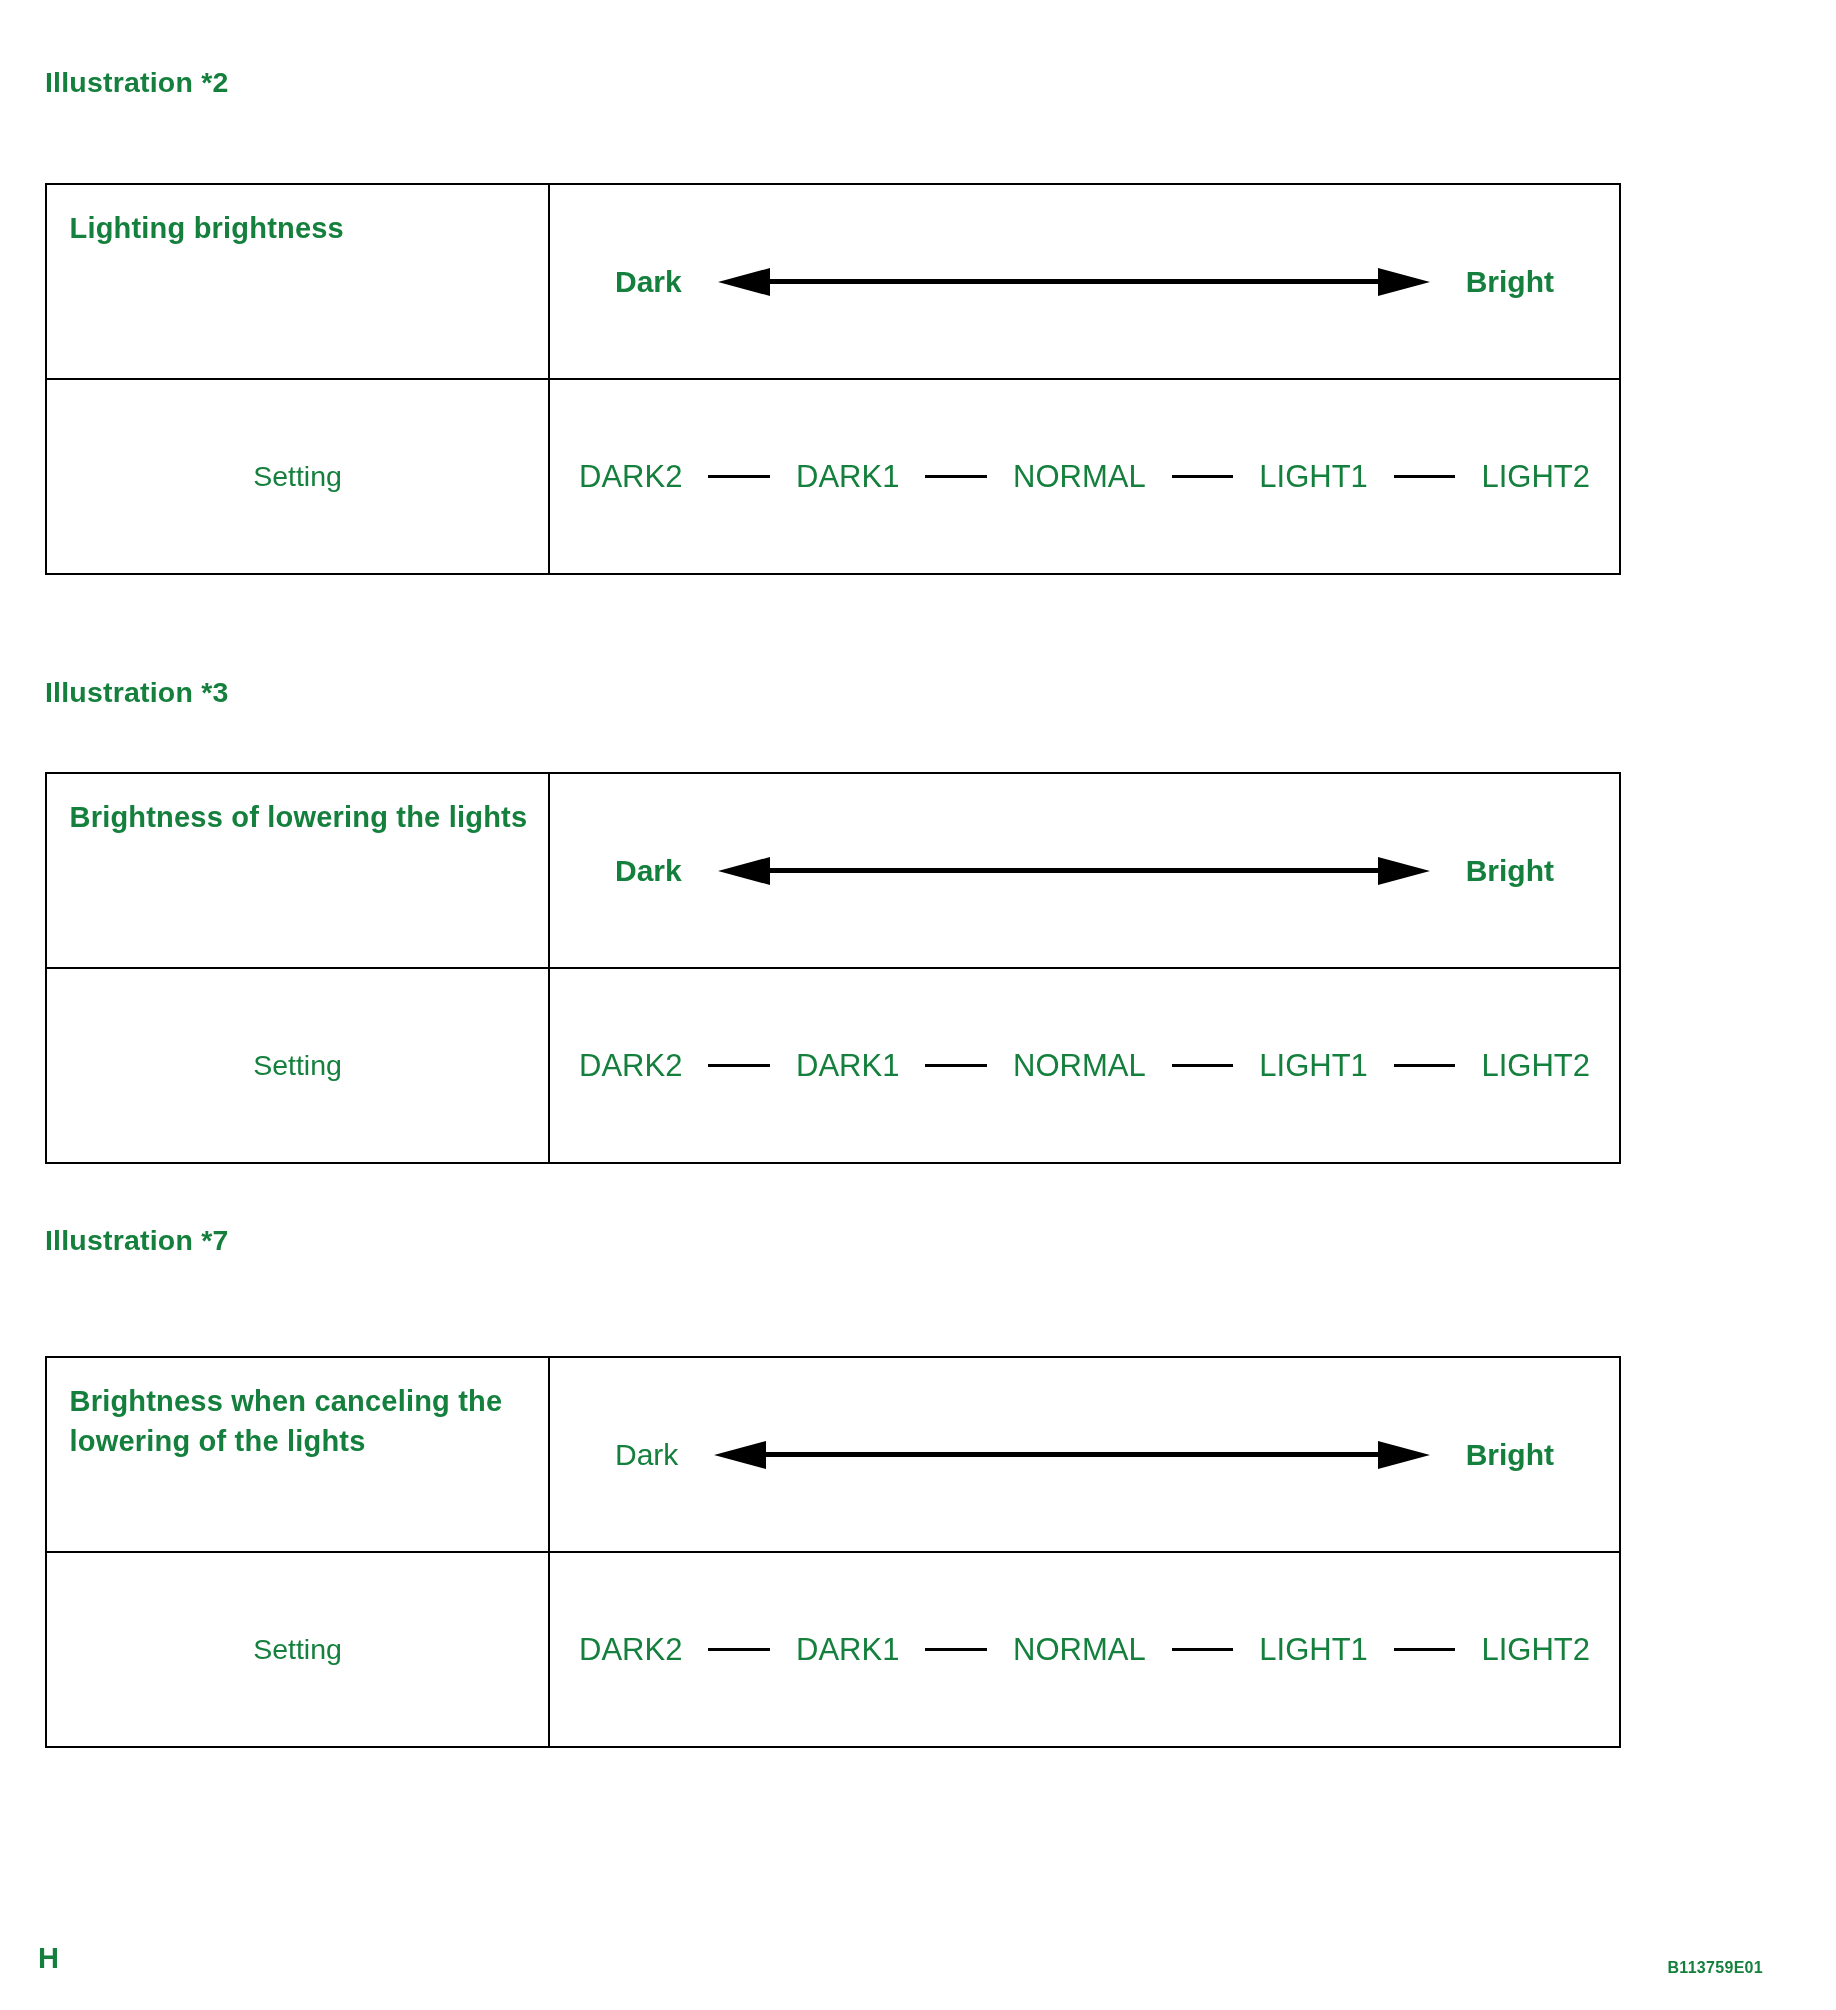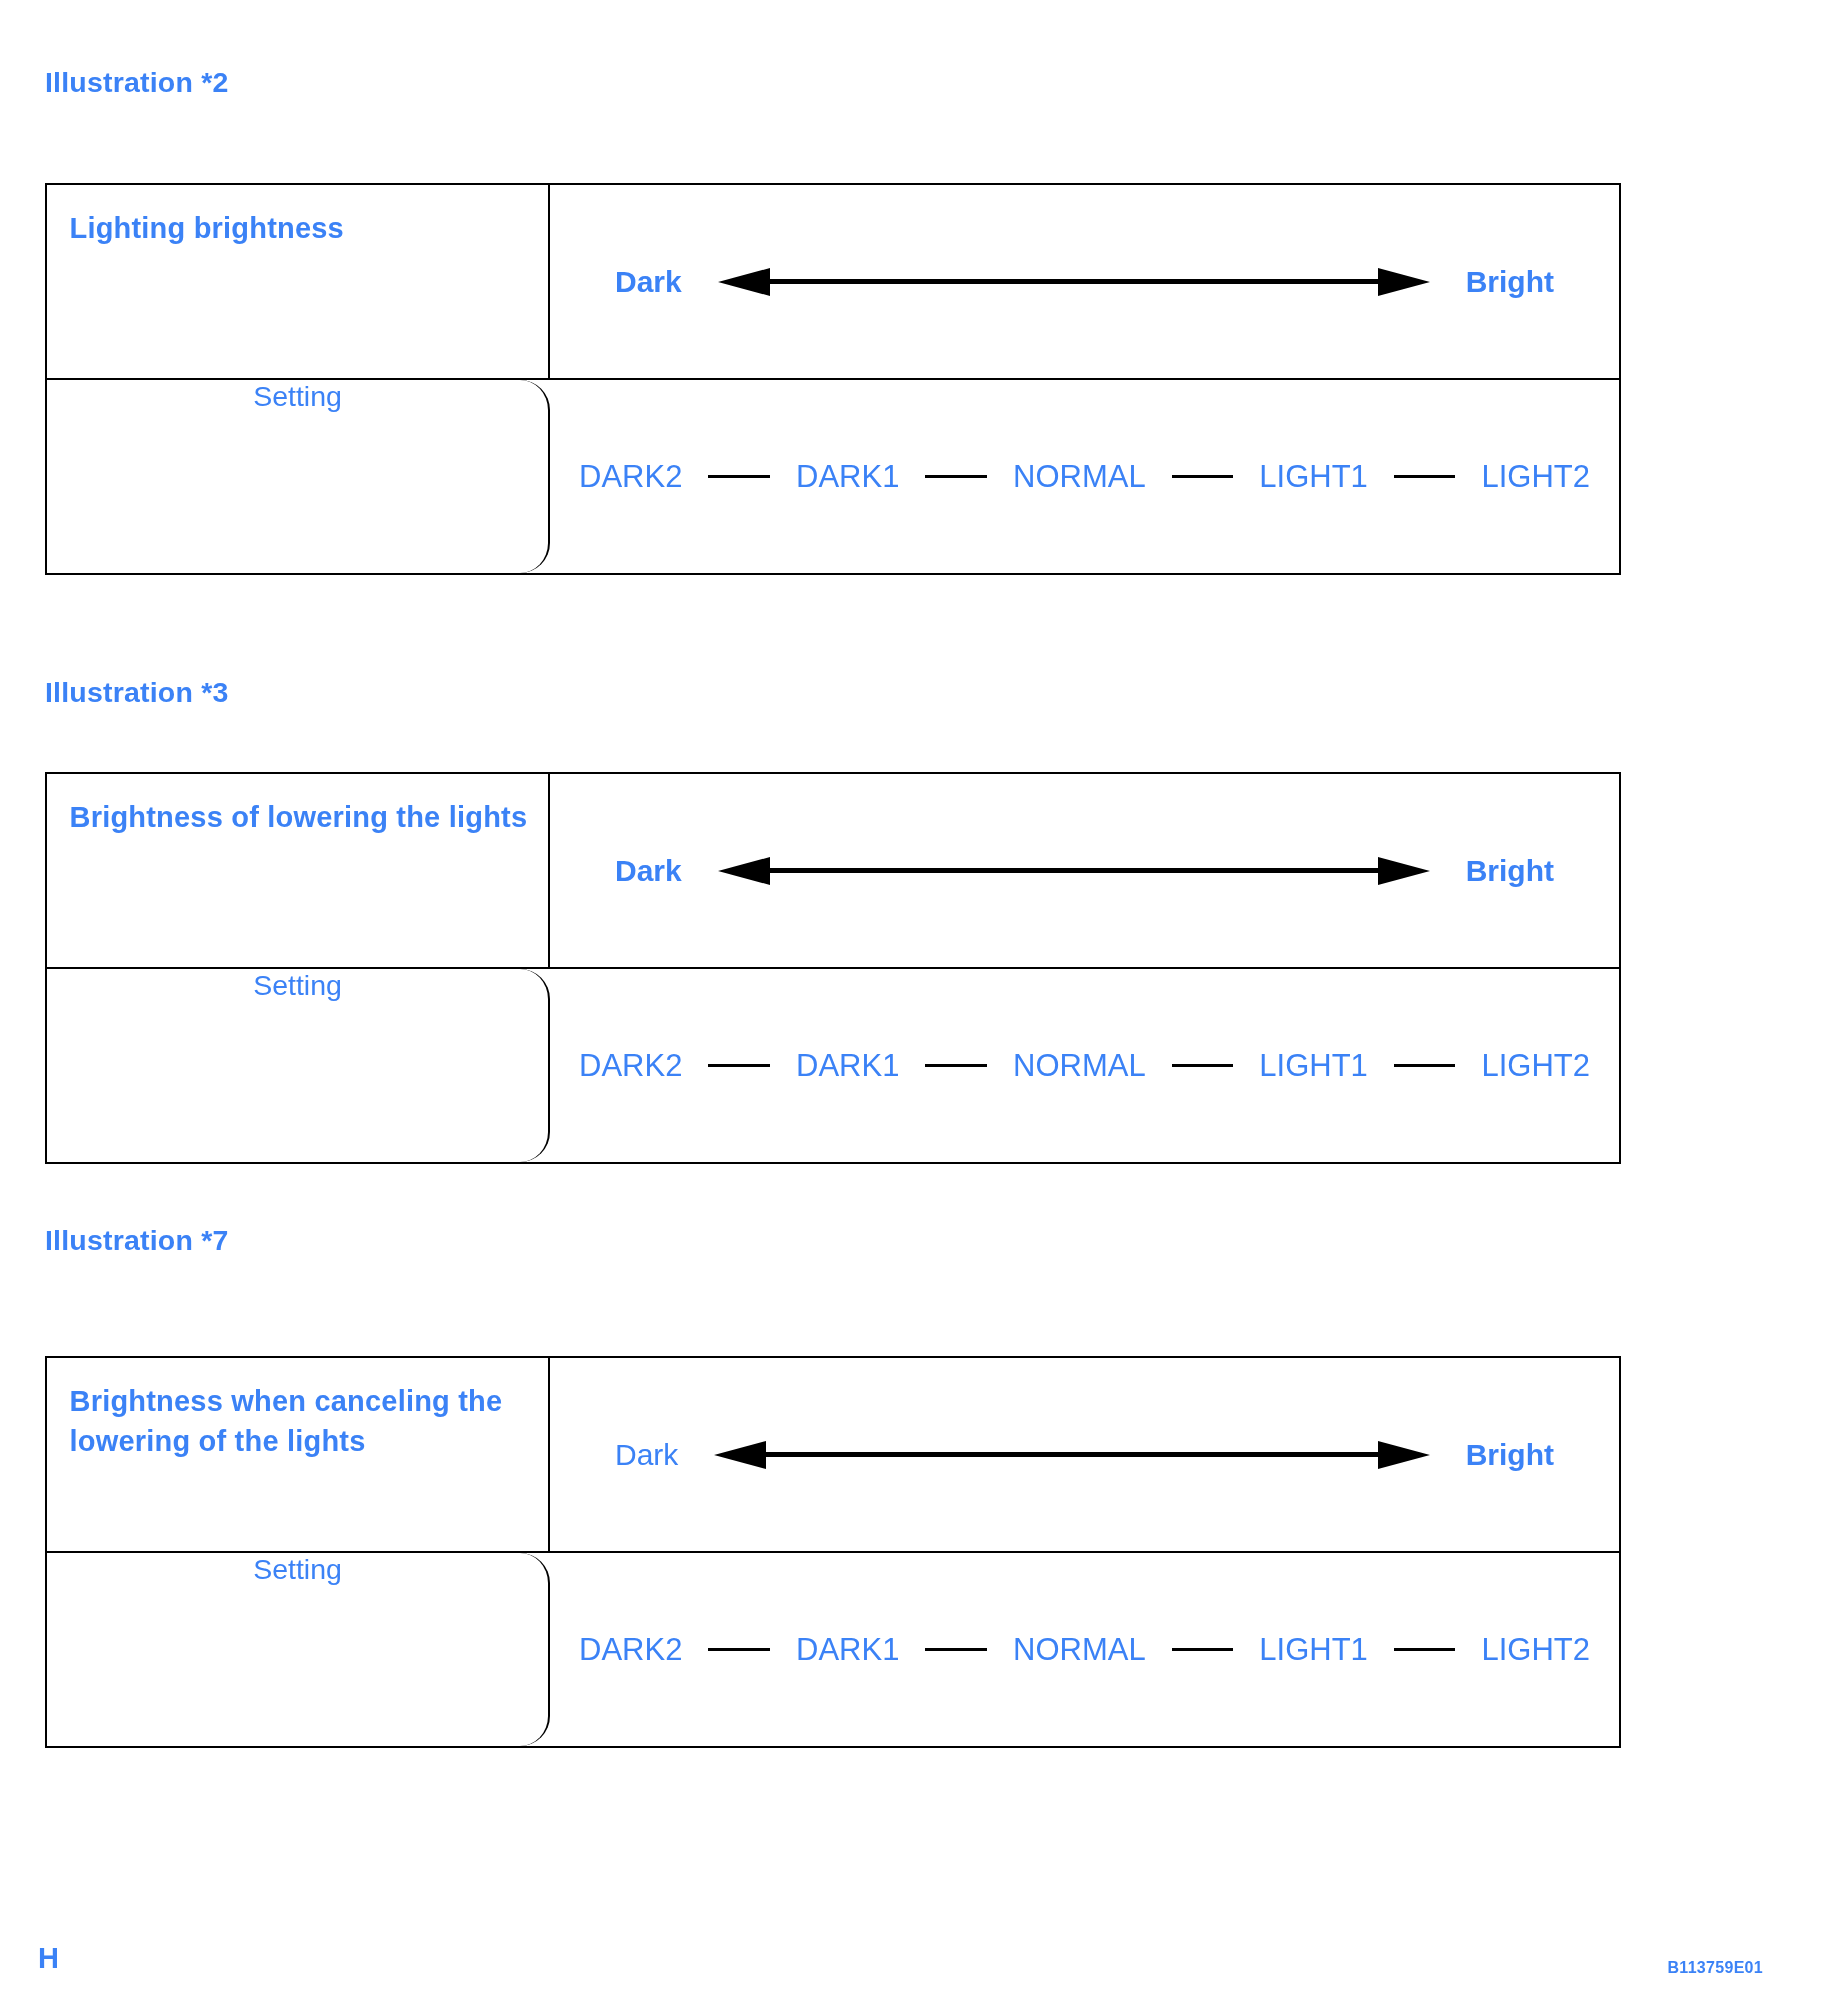--- a/index.html
+++ b/index.html
@@ -5,21 +5,21 @@
   html, body {
     margin: 0;
     padding: 0;
     background: #ffffff;
   }
   .page {
     position: relative;
     width: 1837px;
     height: 2010px;
     background: #ffffff;
-    color: #3b82f6;
+    color: #15803d;
     font-family: "Liberation Sans", "DejaVu Sans", sans-serif;
     overflow: hidden;
   }
   .abs { position: absolute; }
 
   .ill-title {
     left: 45px;
     font-size: 28.5px;
     font-weight: bold;
     letter-spacing: 0.2px;
@@ -53,22 +53,22 @@
     padding: 22.5px 15.6px 0 22.5px;
   }
   .cell-left.top-label span {
     font-size: 29px;
     font-weight: bold;
     line-height: 40px;
     letter-spacing: 0.2px;
   }
   .cell-left.center-label {
     display: flex;
+    align-items: center;
     justify-content: center;
-    border-radius: 30px;
   }
   .cell-left.center-label span {
     font-size: 28.5px;
     font-weight: normal;
   }
 
   .cell-right {
     flex: 1;
     display: flex;
     align-items: center;

